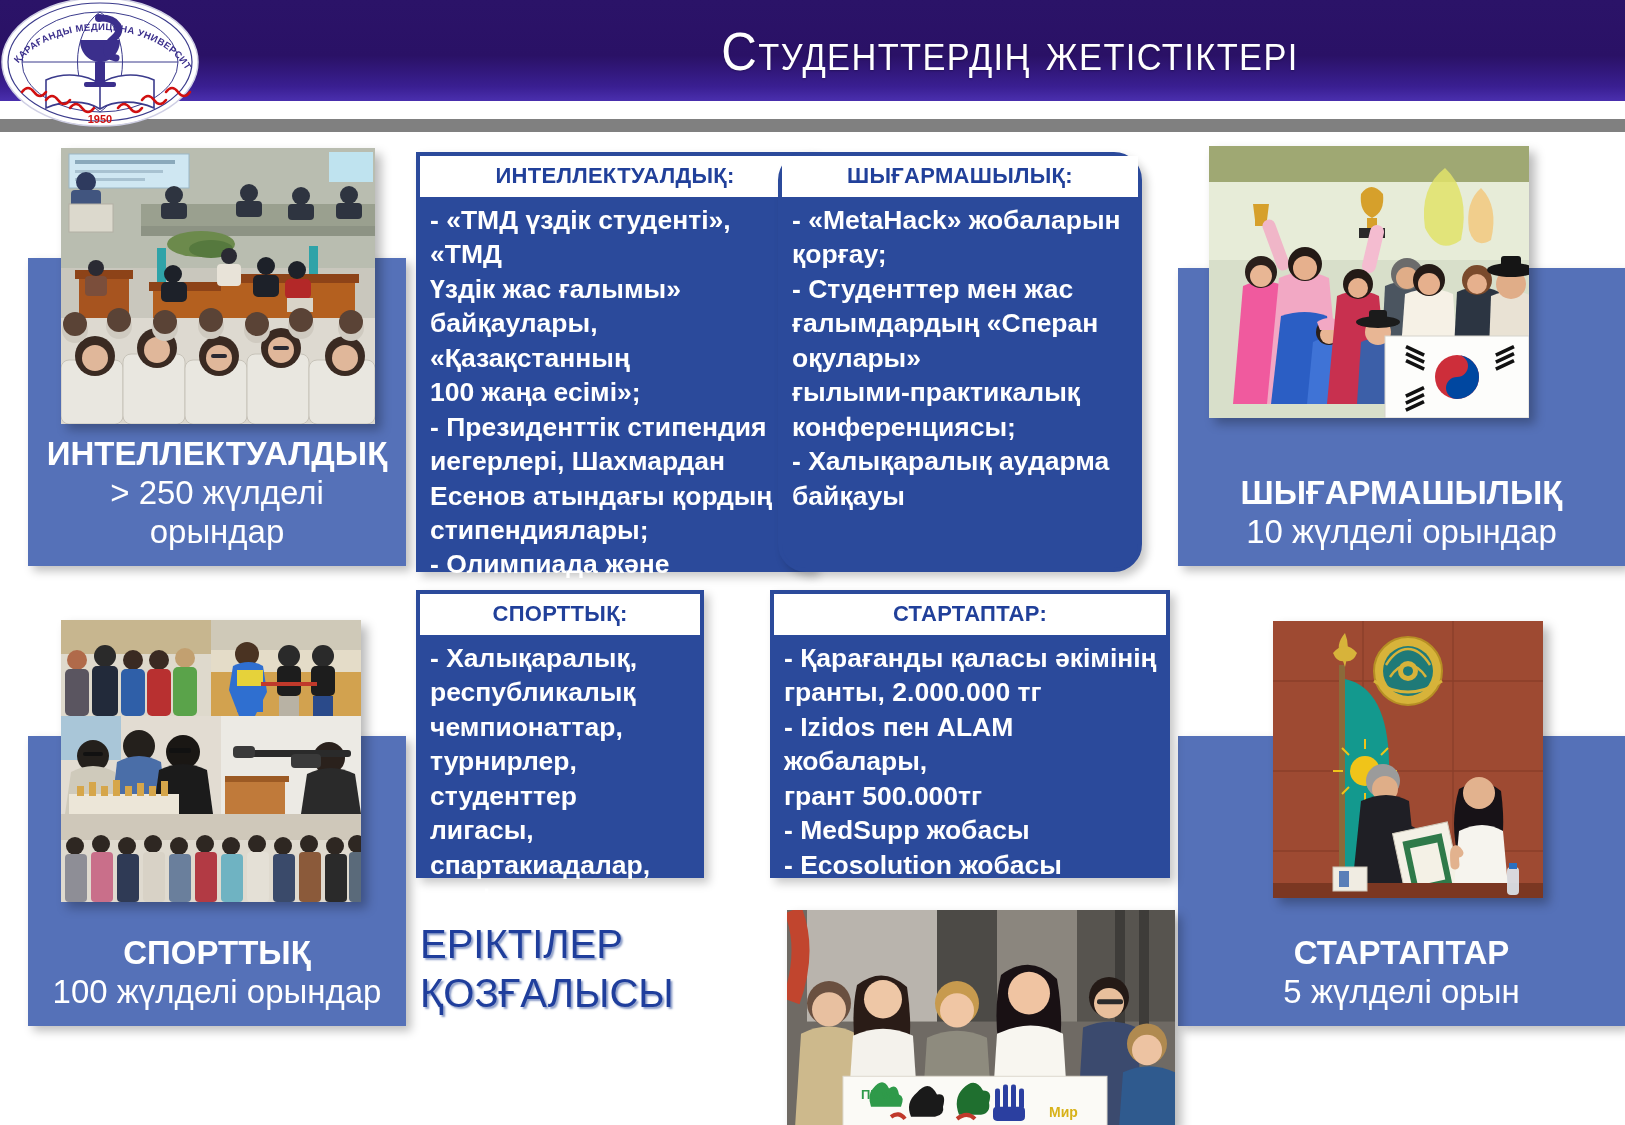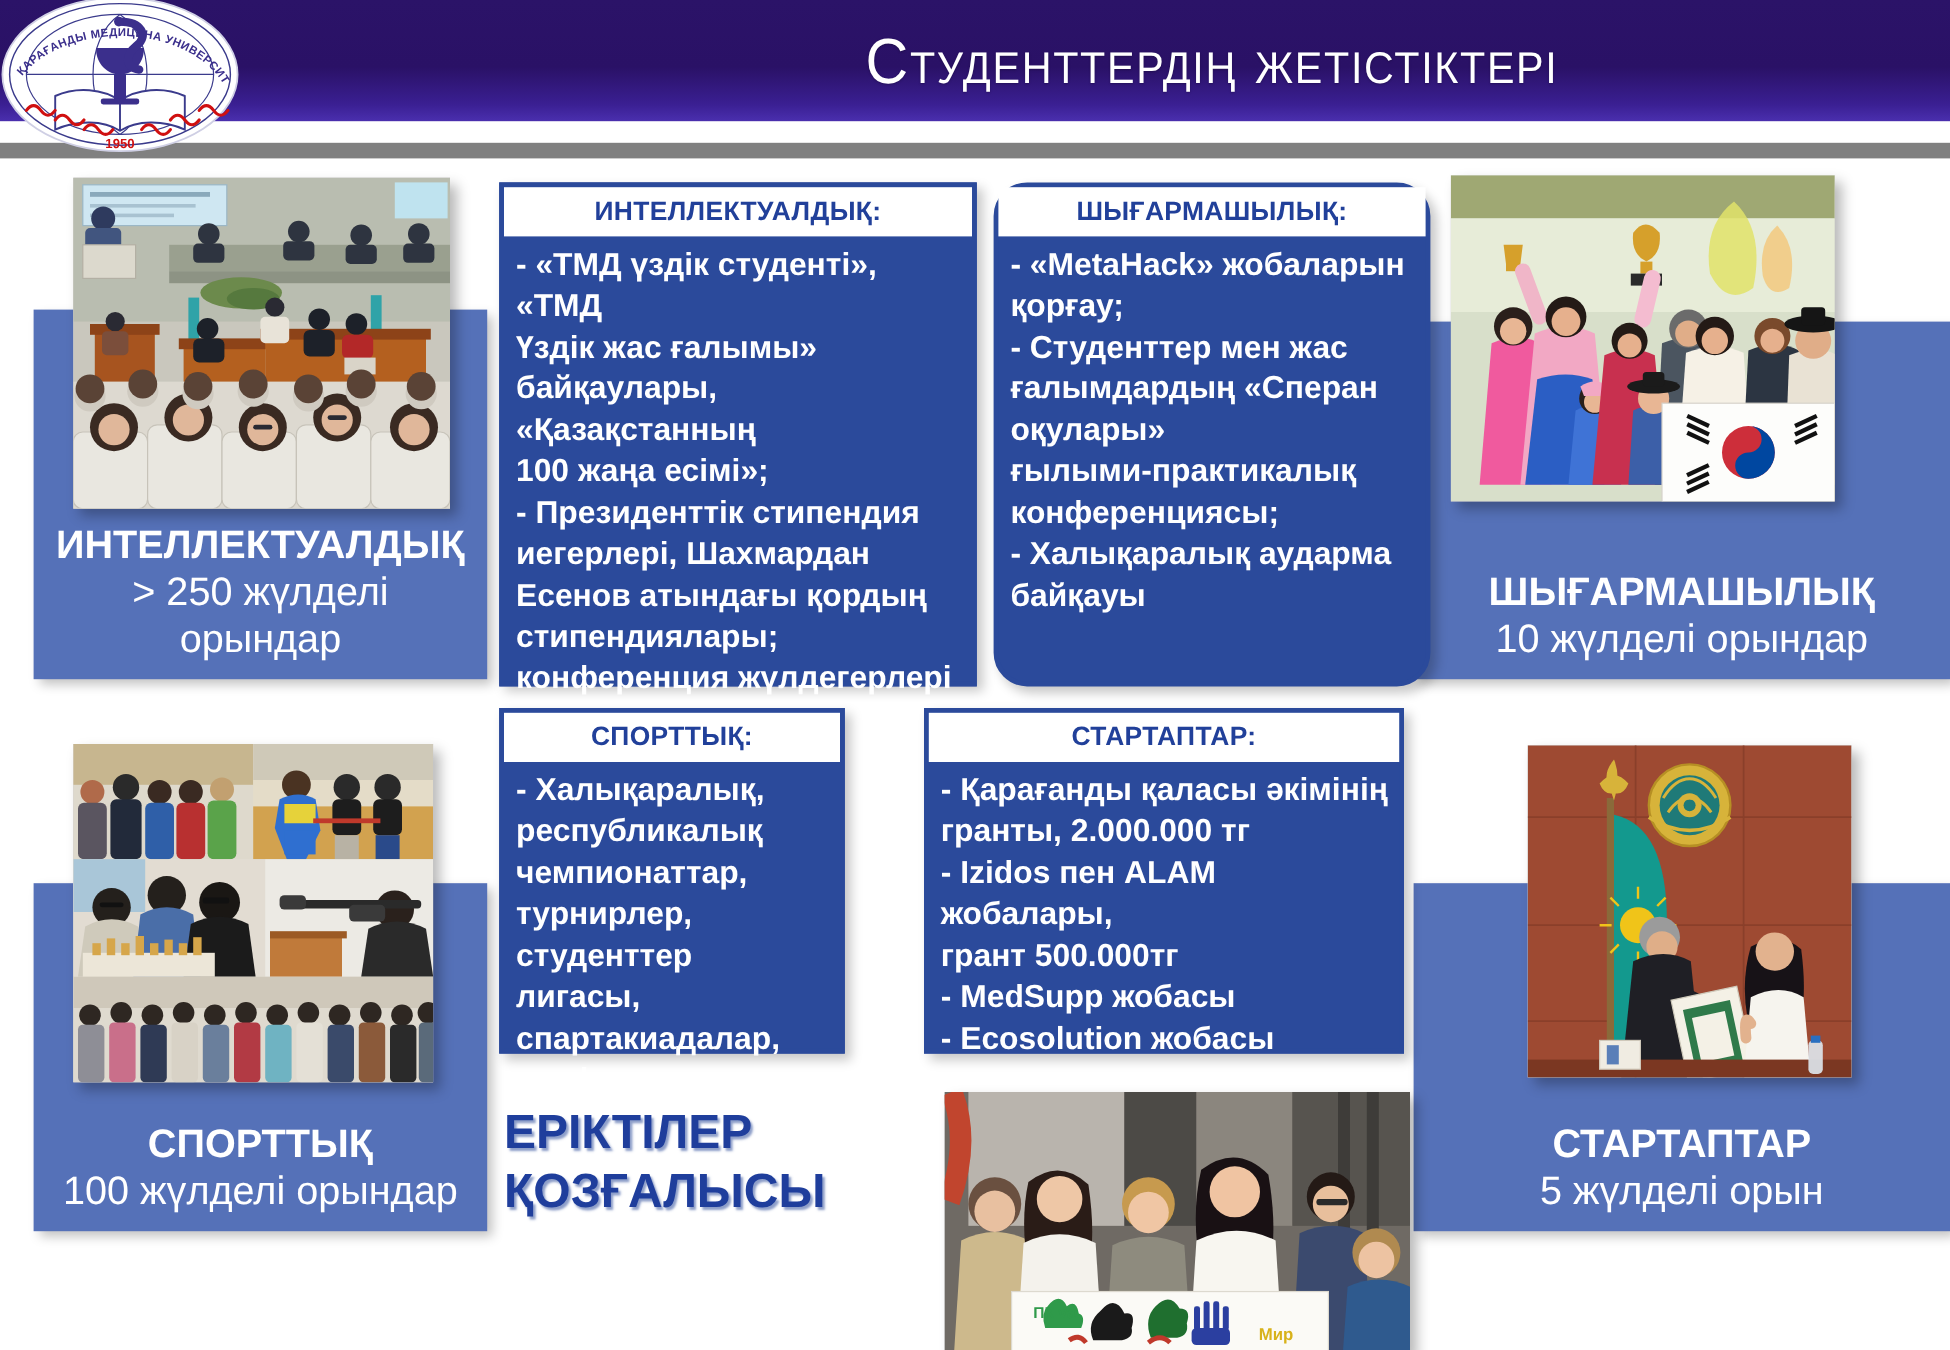--- a/index.html
+++ b/index.html
@@ -90,21 +90,21 @@
     line-height:1.30;
     padding:6px 8px 8px 10px;
   }
   .box-body .ln{ display:block; }
 
   
   .volunteer{
     position:absolute;
     color:#1F3E9C;
     font-size:40px;
-    font-weight:700;
+    font-weight:400;
     line-height:1.22;
     text-shadow: 2px 2px 2px rgba(120,140,190,.85);
     white-space:nowrap;
   }
 </style>
 </head>
 <body>
 
 <div id="slide">
 
@@ -600,25 +600,26 @@
     <div class="box-head">ИНТЕЛЛЕКТУАЛДЫҚ:</div>
     <div class="box-body">
       <span class="ln">- «ТМД үздік студенті», «ТМД</span>
       <span class="ln">Үздік жас ғалымы»</span>
       <span class="ln">байқаулары, «Қазақстанның</span>
       <span class="ln">100 жаңа есімі»;</span>
       <span class="ln">- Президенттік стипендия</span>
       <span class="ln">иегерлері, Шахмардан</span>
       <span class="ln">Есенов атындағы қордың</span>
       <span class="ln">стипендиялары;</span>
+      <span class="ln">- Олимпиада және</span>
       <span class="ln">конференция жүлдегерлері</span>
     </div>
   </div>
 
-  <div class="box" style="left:828px; top:152px; width:364px; height:420px;border-radius:28px;">
+  <div class="box" style="left:778px; top:152px; width:364px; height:420px;border-radius:28px;">
     <div class="box-head">ШЫҒАРМАШЫЛЫҚ:</div>
     <div class="box-body">
       <span class="ln">- «MetaHack» жобаларын</span>
       <span class="ln">қорғау;</span>
       <span class="ln">- Студенттер мен жас</span>
       <span class="ln">ғалымдардың «Сперан</span>
       <span class="ln">оқулары»</span>
       <span class="ln">ғылыми-практикалық</span>
       <span class="ln">конференциясы;</span>
       <span class="ln">- Халықаралық аударма</span>

